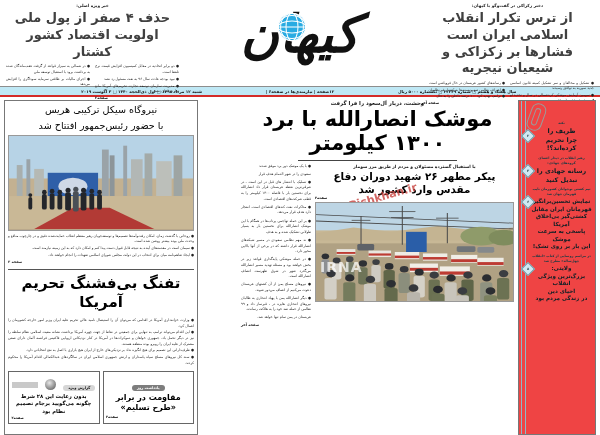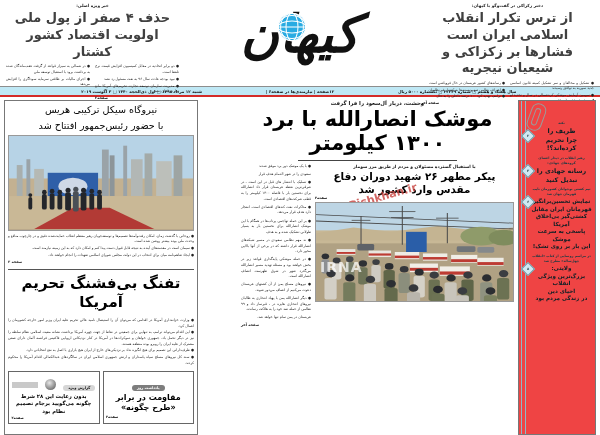--- a/index.html
+++ b/index.html
@@ -516,21 +516,21 @@
           <span class="box-tag">گزارش ویژه</span>
           <span class="coin"></span>
           <span class="graybar"></span>
           <div class="box-title sm">بدون رعایت این ۲۸ شرط</div>
           <div class="box-title sm">چگونه می‌گویید برجام تصمیم نظام بود</div>
           <div class="box-more">صفحه۲</div>
         </div>
         <div class="r-box">
           <span class="box-tag dark">یادداشت روز</span>
           <div class="box-title">مقاومت در برابر</div>
-          <div class="box-title">«طرح چگونه»</div>
+          <div class="box-title">«طرح تسلیم»</div>
           <div class="box-more">صفحه۲</div>
         </div>
       </div>
     </div>
 
     <div class="col-center">
       <div class="c-kicker">وحشت، دربار آل‌سعود را فرا گرفت</div>
       <div class="c-head">موشک انصارالله با برد ۱۳۰۰ کیلومتر</div>
       <div style="position:relative;height:0">
         <div class="wm">Pishkhan.ir</div>

